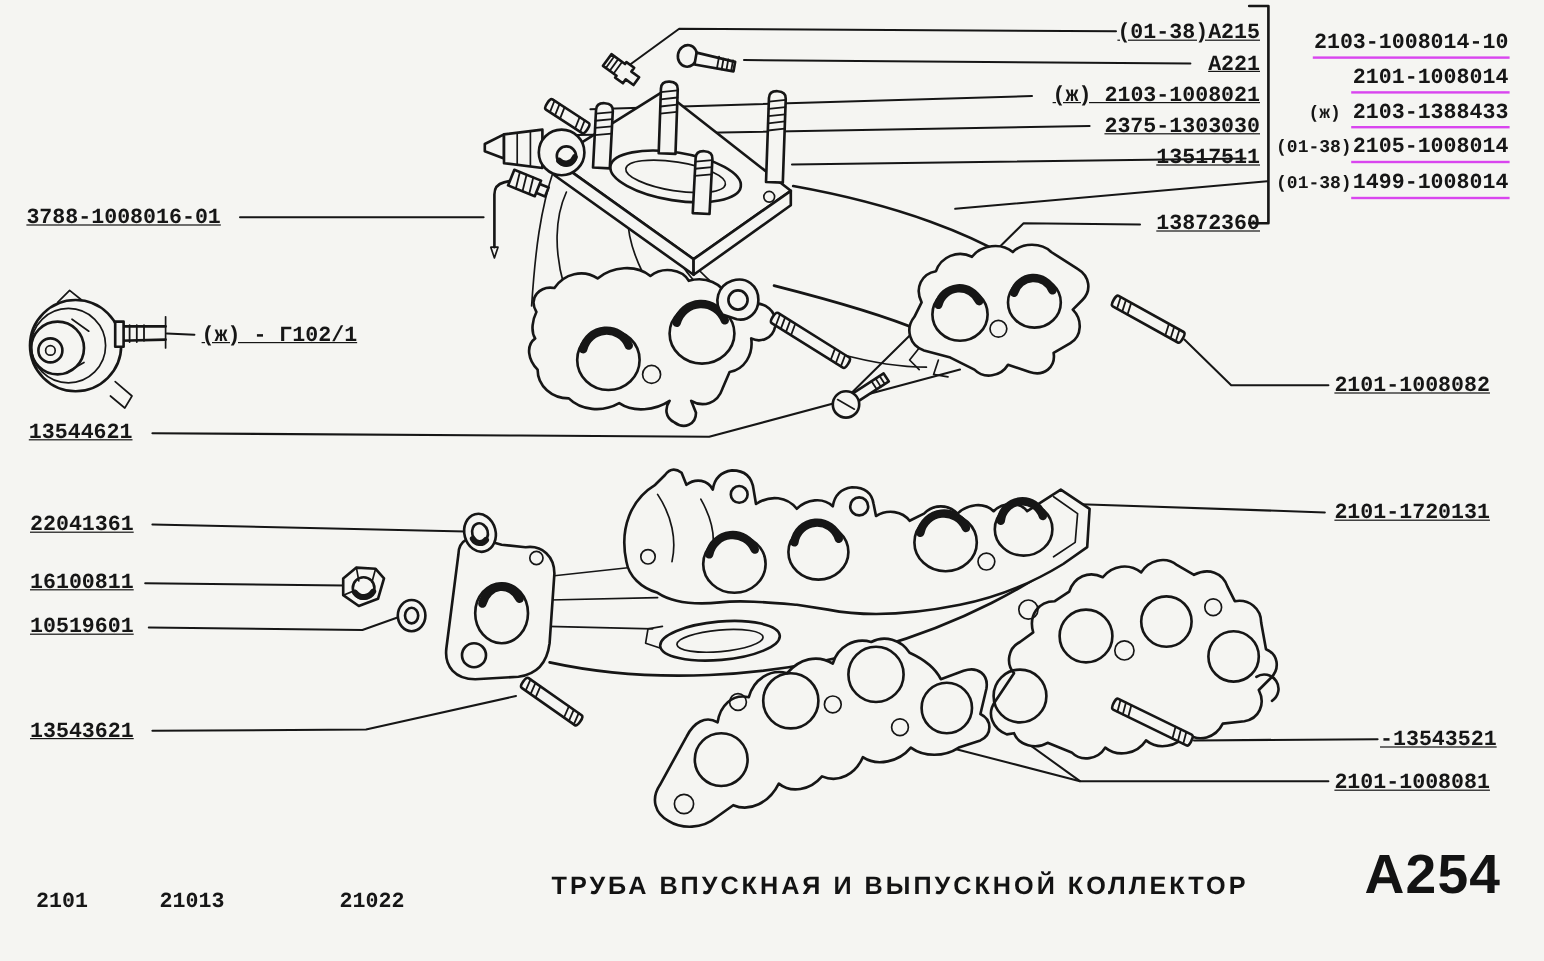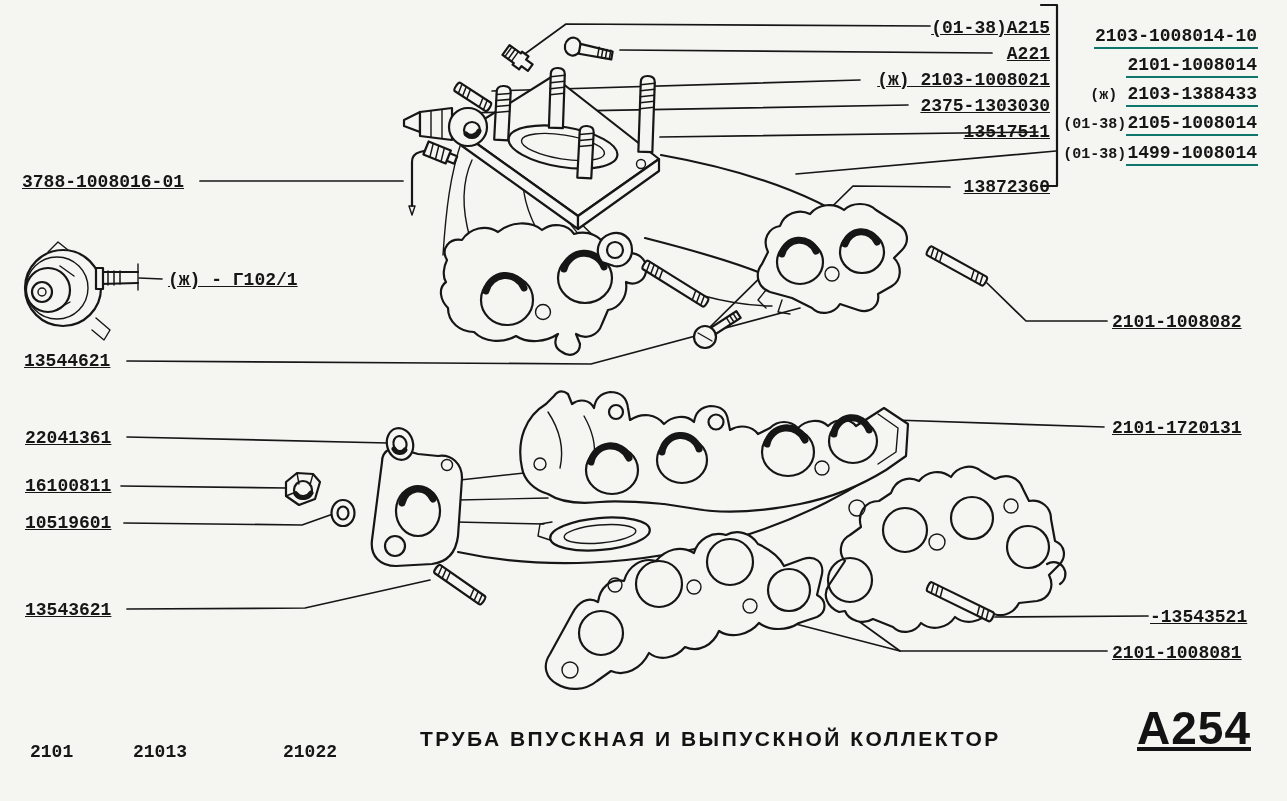--- a/index.html
+++ b/index.html
@@ -11,28 +11,28 @@
   .thin{stroke-width:1.4;}
   .leader{stroke-width:1.7;}
   .thread{stroke-width:1.5;}
   .cres{stroke-width:7;}
   .cres5{stroke-width:5;}
   .pn{position:absolute;font:bold 18px "Liberation Mono",monospace;letter-spacing:0;
       white-space:pre;line-height:20px;text-decoration:underline;}
   .pn-r{text-align:right;}
   .vrow{position:absolute;left:1062px;width:196px;text-align:right;
         font:bold 18px "Liberation Mono",monospace;white-space:pre;}
-  .vrow .num{border-bottom:2px solid #0f766e;padding:0 1px 1px 1px;}
+  .vrow .num{border-bottom:2px solid #d946ef;padding:0 1px 1px 1px;}
   .vrow .pre{font-size:15px;}
   .appcol{position:absolute;top:703px;font:bold 18px "Liberation Mono",monospace;
           line-height:19.8px;white-space:pre;}
-  .title{position:absolute;left:420px;top:727px;width:660px;text-align:left;
+  .title{position:absolute;left:420px;top:727px;width:660px;text-align:center;
          font:bold 21px "Liberation Sans",sans-serif;letter-spacing:2.5px;color:#131313;}
   .sheet{position:absolute;left:1120px;top:701px;width:148px;text-align:center;
-         font:bold 46px "Liberation Sans",sans-serif;letter-spacing:1px;color:#131313;text-decoration:underline;}
+         font:bold 46px "Liberation Sans",sans-serif;letter-spacing:1px;color:#131313;}
 </style>
 </head>
 <body>
 
 <div class="stage">
 
   <svg width="1287" height="801" viewBox="0 0 1287 801">
 
     <g class="ln leader">
       <path d="M 930,26 L 566,24 L 522,56"></path>

